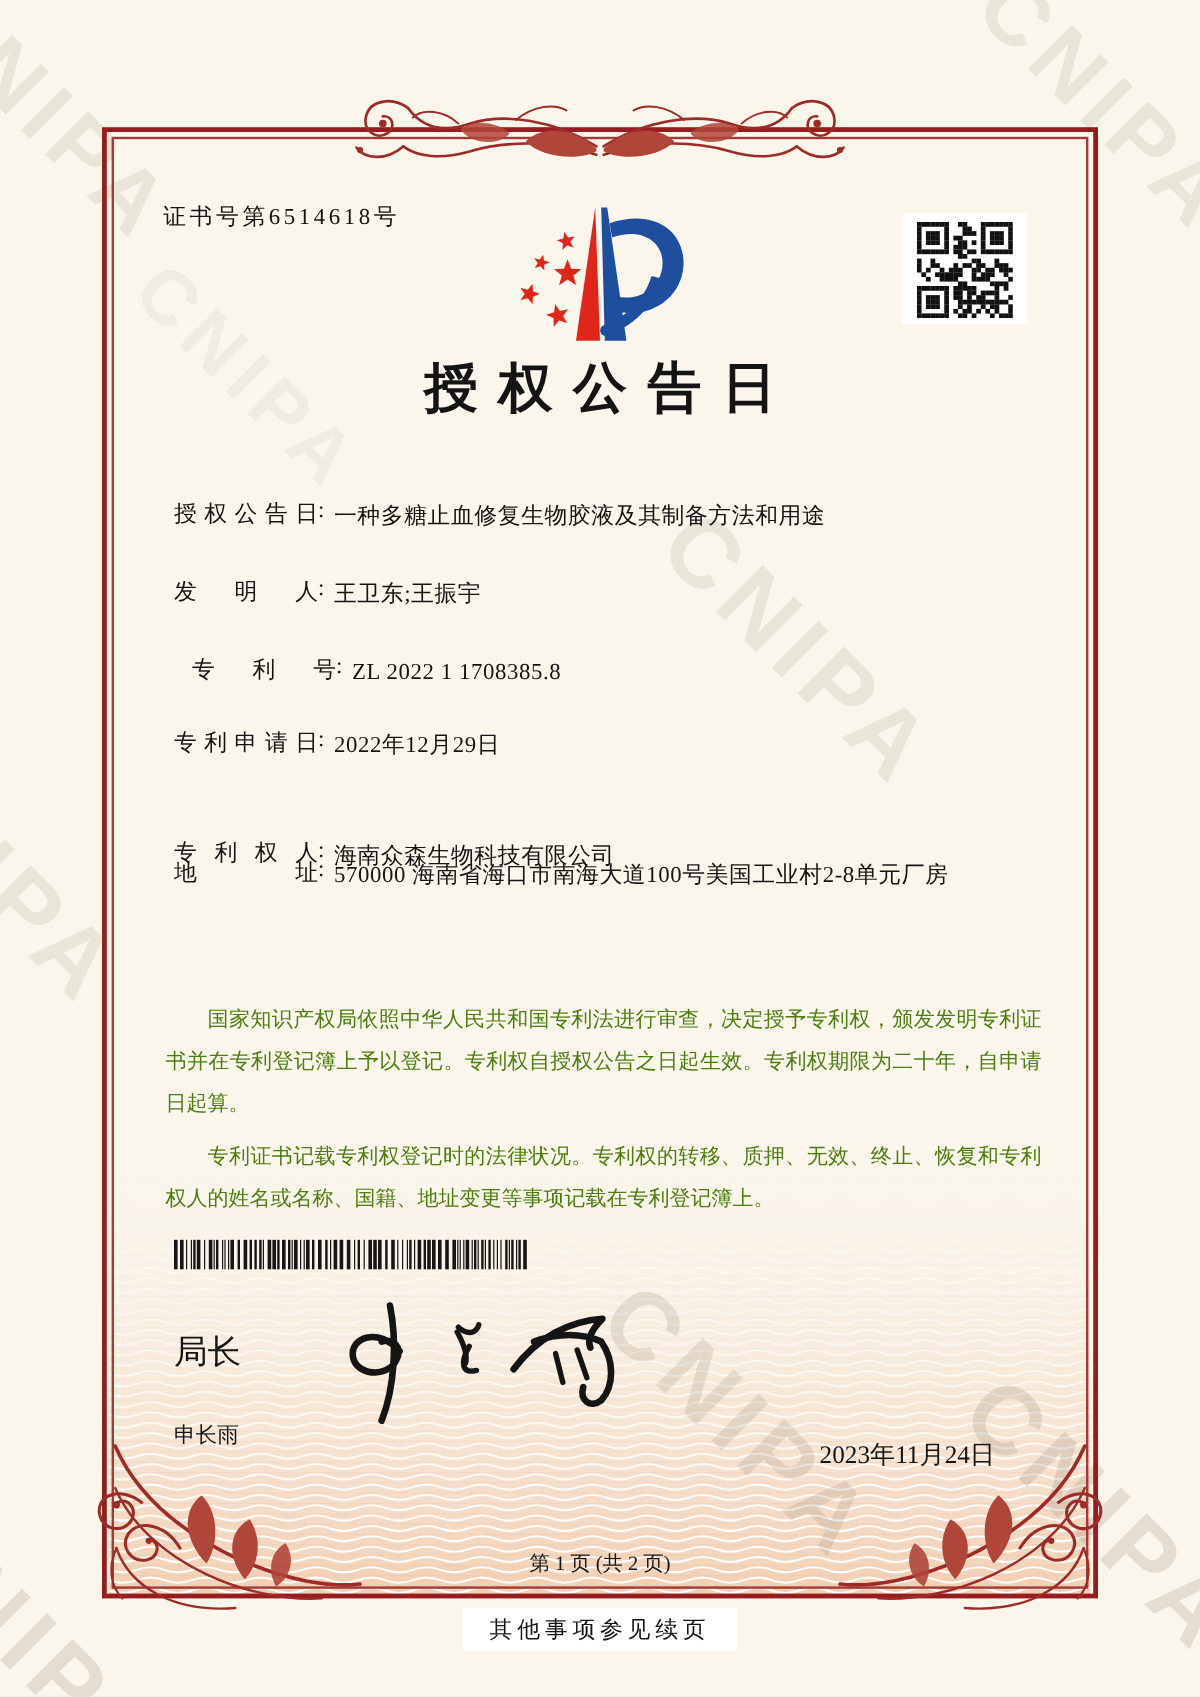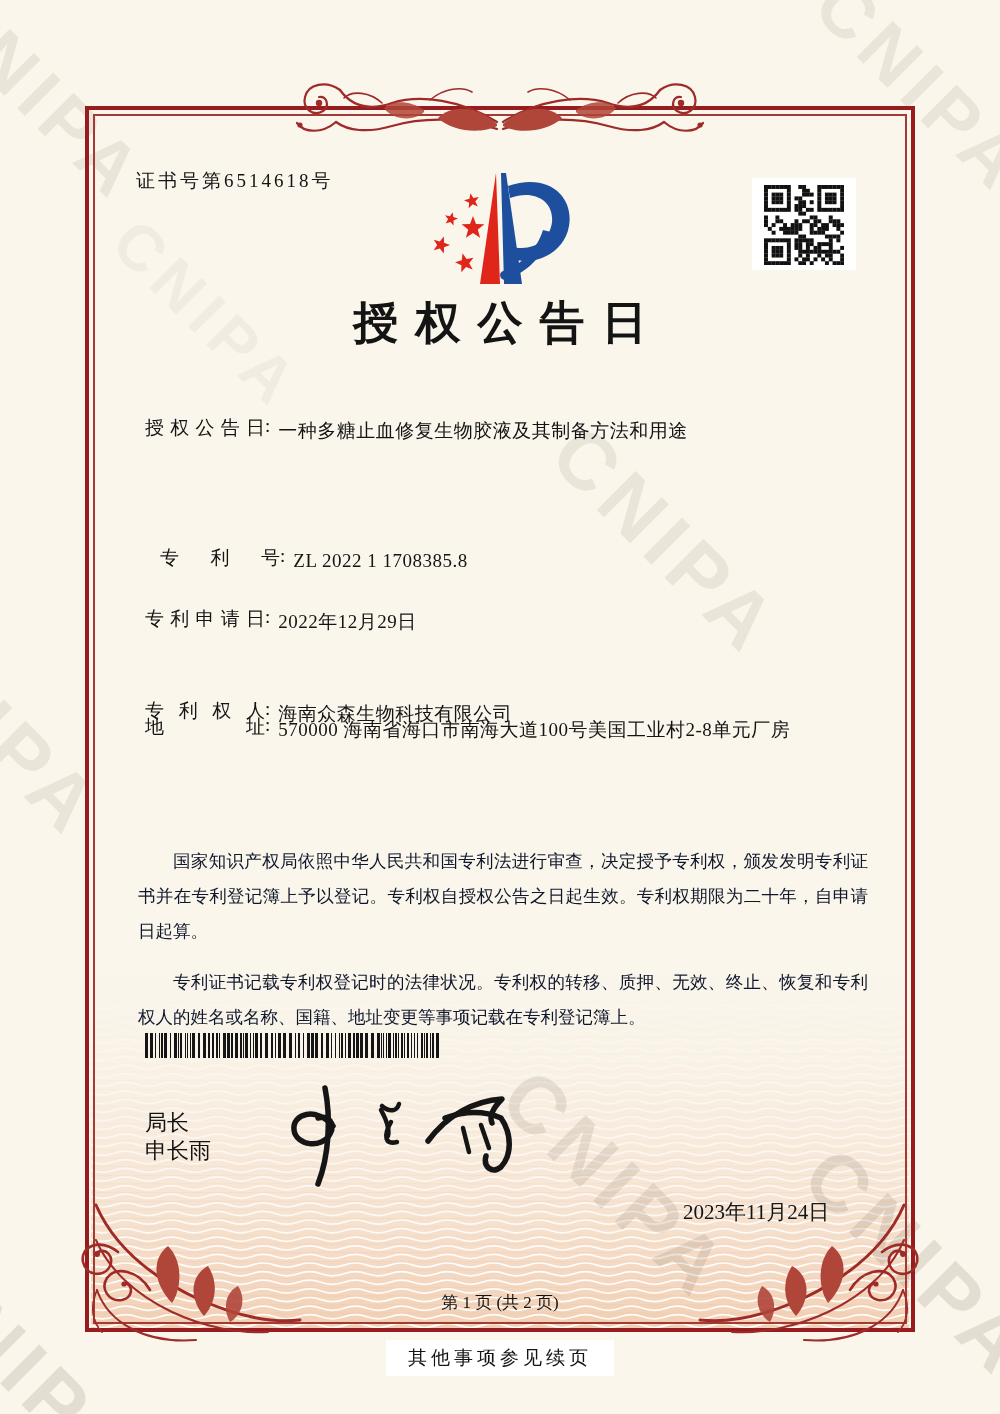--- a/index.html
+++ b/index.html
@@ -33,28 +33,28 @@
     font-size:45px; font-weight:bold; letter-spacing:0.38em; text-indent:0.38em; z-index:4;
   }
   
   .field-row{position:absolute; left:145px; font-size:19px; z-index:4;}
   .f-label{display:inline-block; width:120px; text-align:justify; text-align-last:justify; vertical-align:top;}
   .f-colon{display:inline-block; margin-right:8px; vertical-align:top;}
   .f-value{display:inline-block; vertical-align:top; max-width:588px; line-height:31px; letter-spacing:0.5px;}
   
   .body-text{position:absolute; left:138px; top:828px; width:730px; z-index:4;}
   .body-text p{
-    margin:16px 0 9px 0; font-size:17.5px; line-height:35px;
-    text-indent:2em; text-align:justify; color:#0f172a;
+    margin:4px 0 9px 0; font-size:17.5px; line-height:35px;
+    text-indent:2em; text-align:justify; color:#4d7c0f;
   }
   
   .barcode{position:absolute; left:145px; top:1033px; z-index:4;}
-  .signer-title{position:absolute; left:145px; top:1108px; font-size:22px;
+  .signer-title{position:absolute; left:145px; top:1108px; font-size:28px;
     font-family:"Liberation Sans","DejaVu Sans",sans-serif; z-index:4;}
-  .signer-name{position:absolute; left:145px; top:1136px; font-size:22px;
+  .signer-name{position:absolute; left:145px; top:1184px; font-size:18px;
     font-family:"Liberation Sans","DejaVu Sans",sans-serif; z-index:4;}
   .signature{position:absolute; left:278px; top:1078px; z-index:4;}
   .issue-date{position:absolute; left:683px; top:1198px; font-size:21px; z-index:4;}
   .page-indicator{position:absolute; left:85px; top:1291px; width:830px; text-align:center; font-size:17px; z-index:4;}
   .continuation{position:absolute; left:0; top:1340px; width:100%; text-align:center; z-index:4;}
   .continuation span{display:inline-block; background:#ffffff; padding:5px 22px; font-size:19px; letter-spacing:4px;}
   
   .waves{position:absolute; left:91px; top:934px; z-index:0; pointer-events:none;}
   .deco{position:absolute; left:0; top:0; z-index:3; pointer-events:none;}
 </style>
@@ -473,20 +473,23 @@
         <rect x="72.38" y="76.19" width="3.96" height="3.96" fill="#111"></rect>
         <rect x="76.19" y="76.19" width="3.96" height="3.96" fill="#111"></rect>
       </svg>
   </div>
 
   <div class="doc-title">授权公告日</div>
 
   <div class="field-row" style="top:415px;">
     <span class="f-label">授权公告日</span><span class="f-colon">:</span><span class="f-value">一种多糖止血修复生物胶液及其制备方法和用途</span>
   </div>
+  <div class="field-row" style="top:480px;">
+    <span class="f-label">发明人</span><span class="f-colon">:</span><span class="f-value">王卫东;王振宇</span>
+  </div>
   <div class="field-row" style="top:545px;margin-left:15px;">
     <span class="f-label">专利号</span><span class="f-colon">:</span><span class="f-value">ZL 2022 1 1708385.8</span>
   </div>
   <div class="field-row" style="top:606px;">
     <span class="f-label">专利申请日</span><span class="f-colon">:</span><span class="f-value">2022年12月29日</span>
   </div>
   <div class="field-row" style="top:664px;margin-top:34px;">
     <span class="f-label">专利权人</span><span class="f-colon">:</span><span class="f-value">海南众森生物科技有限公司</span>
   </div>
   <div class="field-row" style="top:714px;">

